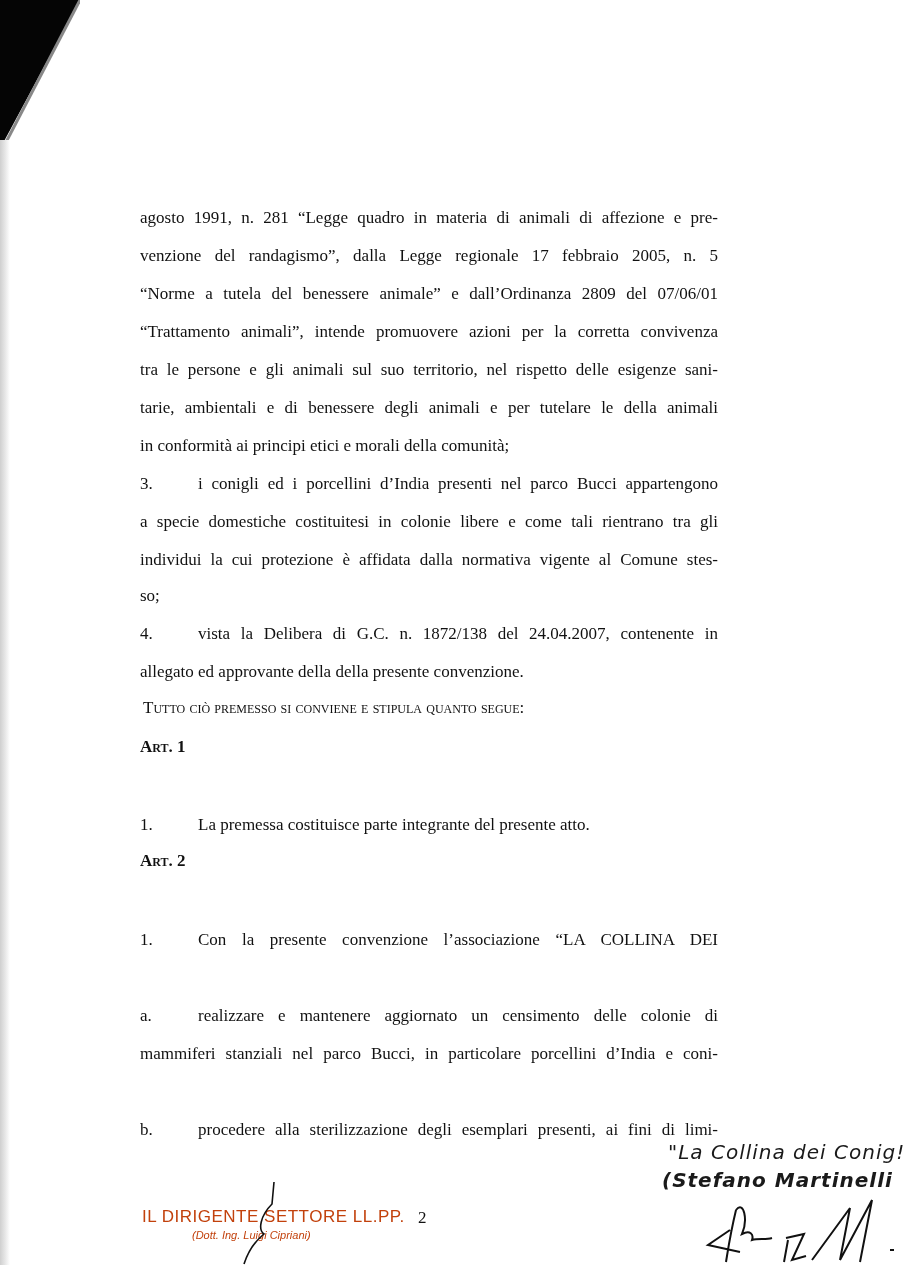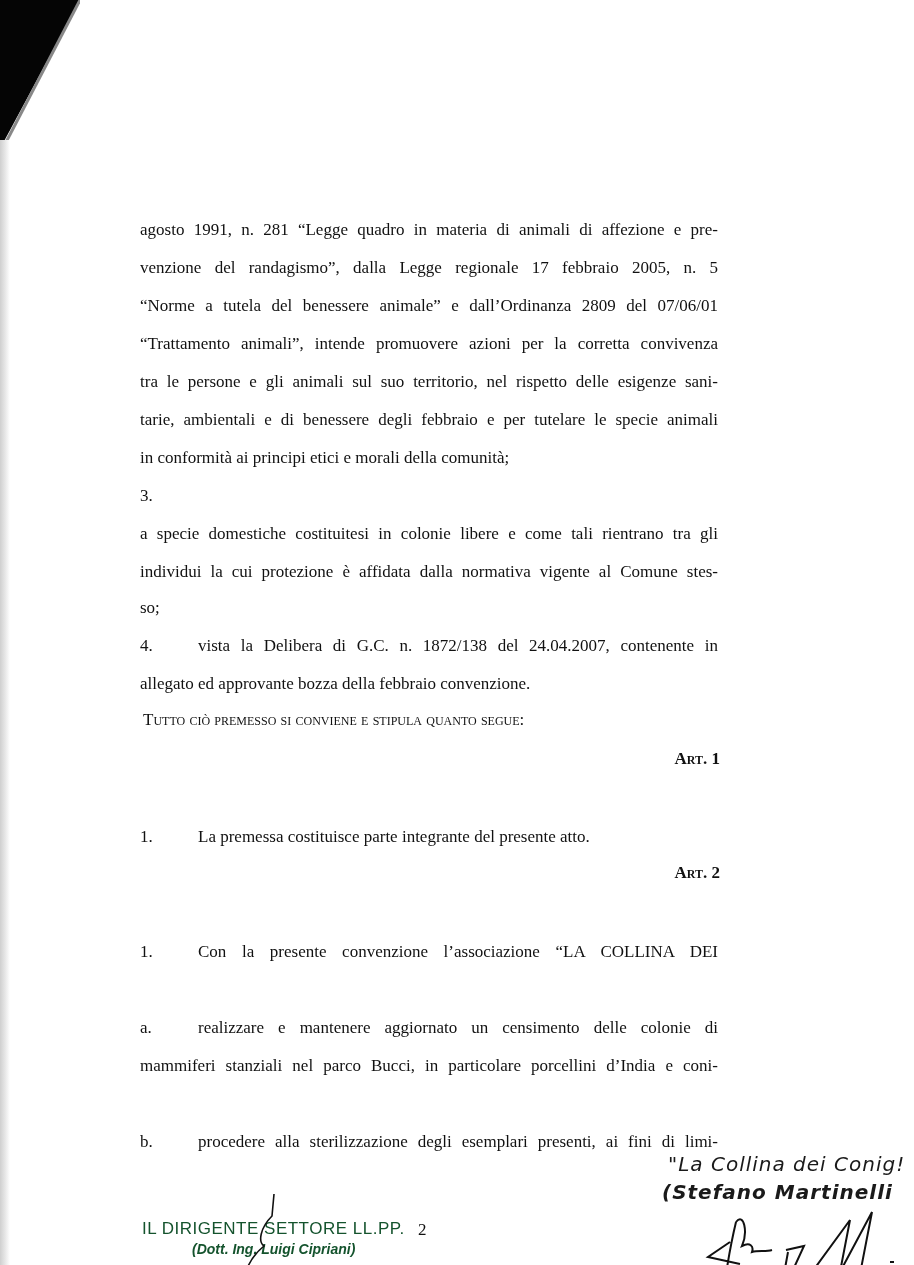--- a/index.html
+++ b/index.html
@@ -7,71 +7,72 @@
     width:914px; height:1265px; position:relative; overflow:hidden;
     background:#ffffff;
     font-family:"Liberation Serif","DejaVu Serif",serif;
     color:#111;
   }
   .scan-corner { position:absolute; left:0; top:0; width:80px; height:160px; }
   .left-edge {
     position:absolute; left:0; top:140px; width:10px; height:1125px;
     background:linear-gradient(to right,#cfcfcf 0%,#e6e6e6 50%,#ffffff 100%);
   }
-  .page { position:absolute; left:0; top:12px; width:914px; height:907px; }
+  .page { position:absolute; left:0; top:0; width:914px; height:907px; }
   .line {
     position:absolute; left:140px; width:578px;
     font-size:17px; line-height:20px; white-space:nowrap;
   }
   .justify { text-align:justify; text-align-last:justify; white-space:normal; height:20px; overflow:hidden; }
   .num { display:inline-block; width:58px; }
   .sc { font-variant:small-caps; }
-  .center { text-align:right; left:140px; width:580px; }
+  .center { text-align:left; left:140px; width:580px; }
   .bold { font-weight:bold; }
   .hand {
     position:absolute; font-family:"DejaVu Sans",sans-serif; font-style:italic;
     font-size:20px; color:#1a1a1a; white-space:nowrap; letter-spacing:1px;
   }
   .stamp {
     position:absolute; font-family:"Liberation Sans","DejaVu Sans",sans-serif;
-    color:#14532d; white-space:nowrap;
+    color:#c2410c; white-space:nowrap;
   }
   .pageno { position:absolute; left:418px; top:1208px; font-size:17px; }
 </style>
 </head>
 <body>
 
 <svg class="scan-corner" viewBox="0 0 80 160" width="80" height="160">
   <polygon points="0,0 80,0 2,145 0,148" fill="#050505"></polygon>
   <line x1="80" y1="0" x2="3" y2="148" stroke="#888" stroke-width="3"></line>
 </svg>
 <div class="left-edge"></div>
 
 <div class="page">
 
   <div class="line justify" style="top:208px">agosto 1991, n. 281 “Legge quadro in materia di animali di affezione e pre-</div>
   <div class="line justify" style="top:246px">venzione del randagismo”, dalla Legge regionale 17 febbraio 2005, n. 5</div>
   <div class="line justify" style="top:284px">“Norme a tutela del benessere animale” e dall’Ordinanza 2809 del 07/06/01</div>
   <div class="line justify" style="top:322px">“Trattamento animali”, intende promuovere azioni per la corretta convivenza</div>
   <div class="line justify" style="top:360px">tra le persone e gli animali sul suo territorio, nel rispetto delle esigenze sani-</div>
-  <div class="line justify" style="top:398px">tarie, ambientali e di benessere degli febbraio e per tutelare le specie animali</div>
+  <div class="line justify" style="top:398px">tarie, ambientali e di benessere degli animali e per tutelare le della animali</div>
   <div class="line" style="top:436px">in conformità ai principi etici e morali della comunità;</div>
 
   <div class="line" style="top:474px; display:flex;">
     <span class="num">3.</span>
+    <span style="flex:1; text-align:justify; text-align-last:justify;">i conigli ed i porcellini d’India presenti nel parco Bucci appartengono</span>
   </div>
   <div class="line justify" style="top:512px">a specie domestiche costituitesi in colonie libere e come tali rientrano tra gli</div>
   <div class="line justify" style="top:550px">individui la cui protezione è affidata dalla normativa vigente al Comune stes-</div>
   <div class="line" style="top:586px">so;</div>
 
   <div class="line" style="top:624px; display:flex;">
     <span class="num">4.</span>
     <span style="flex:1; text-align:justify; text-align-last:justify;">vista la Delibera di G.C. n. 1872/138 del 24.04.2007, contenente in</span>
   </div>
-  <div class="line" style="top:662px">allegato ed approvante bozza della febbraio convenzione.</div>
+  <div class="line" style="top:662px">allegato ed approvante della della presente convenzione.</div>
 
   <div class="line sc" style="top:698px; left:143px;font-family:Liberation Serif, serif;">Tutto ciò premesso si conviene e stipula quanto segue:</div>
 
   <div class="line center sc bold" style="top:737px">Art. 1</div>
   <div class="line" style="top:815px; display:flex;">
     <span class="num">1.</span>
     <span>La premessa costituisce parte integrante del presente atto.</span>
   </div>
 
   <div class="line center sc bold" style="top:851px">Art. 2</div>
@@ -94,18 +95,18 @@
 
   <div class="hand" style="left:668px; top:1140px;">"La Collina dei Conig!</div>
   <div class="hand" style="left:662px; top:1168px;font-weight:bold;">(Stefano Martinelli</div>
   <svg style="position:absolute; left:700px; top:1190px;" width="210" height="75" viewBox="0 0 210 75">
     <path d="M30,40 L8,55 L40,62 M36,20 C30,45 28,60 26,72 M36,20 C44,10 48,30 42,44 C50,40 54,44 52,50 C58,48 66,50 72,48" fill="none" stroke="#111" stroke-width="2"></path>
     <path d="M88,50 L84,72 M86,48 L104,44 L92,70 L106,66" fill="none" stroke="#111" stroke-width="2"></path>
     <path d="M112,70 L150,18 L140,70 L172,10 L160,72 M190,60 L194,60" fill="none" stroke="#111" stroke-width="2"></path>
   </svg>
 
   <div class="stamp" style="left:142px; top:1207px; font-size:17px; letter-spacing:0.5px;">IL DIRIGENTE SETTORE LL.PP.</div>
-  <div class="stamp" style="left:192px; top:1229px; font-size:14px; font-style:italic;font-weight:bold;">(Dott. Ing. Luigi Cipriani)</div>
+  <div class="stamp" style="left:192px; top:1229px; font-size:11px; font-style:italic;">(Dott. Ing. Luigi Cipriani)</div>
   <svg style="position:absolute; left:240px; top:1180px;" width="40" height="85" viewBox="0 0 40 85">
     <path d="M34,2 L32,24 C20,36 18,50 24,54 C14,62 8,72 4,84" fill="none" stroke="#111" stroke-width="1.6"></path>
   </svg>
   <div class="pageno">2</div>
 </div>
 
 </body></html>

